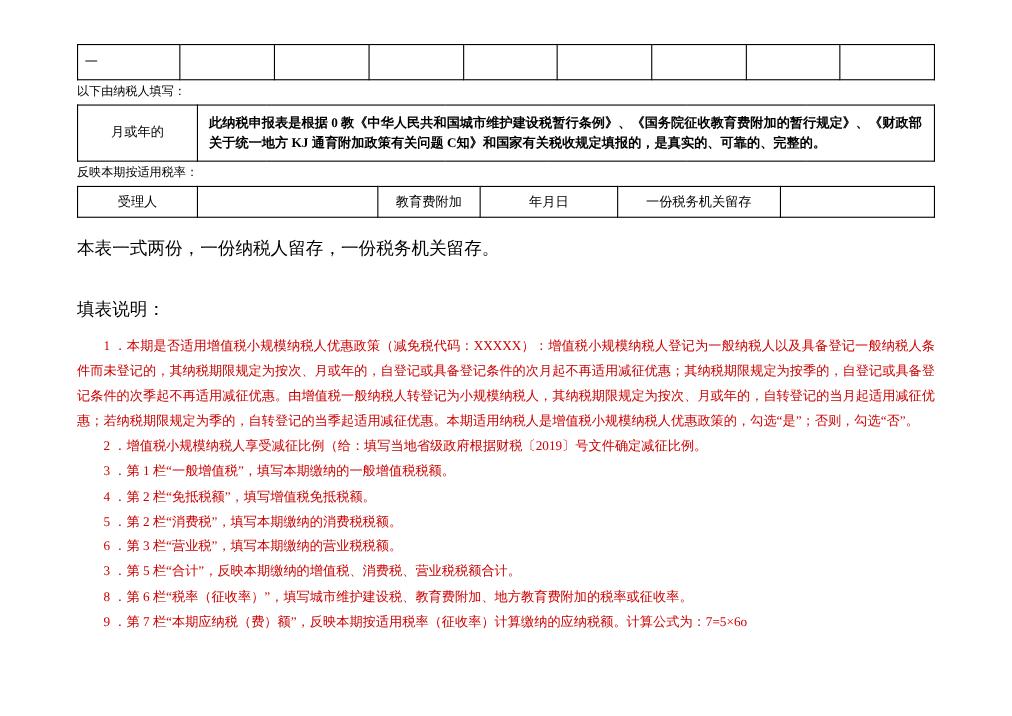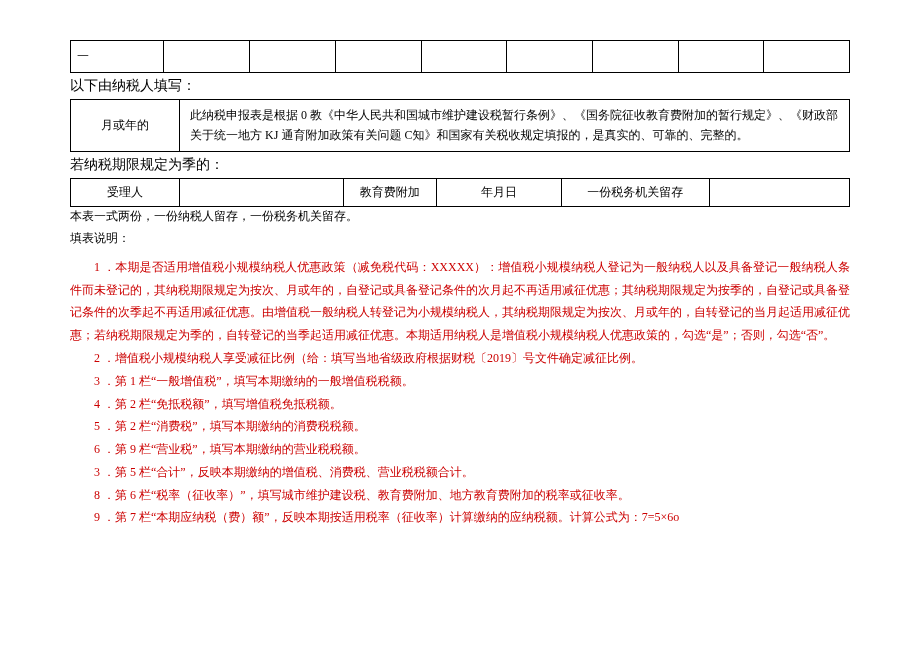--- a/index.html
+++ b/index.html
@@ -22,30 +22,30 @@
       padding: 4px 6px;
       vertical-align: middle;
       text-align: center;
       font-size: 12px;
       height: 24px;
     }
     .tall { height: 32px; }
     .left { text-align: left; }
     .section-label {
       margin: 2px 0;
-      font-size: 14px;
+      font-size: 11px;
     }
     .note {
-      margin-top: 0;
-      font-size: 12px;
+      margin-top: 16px;
+      font-size: 16px;
     }
     .instr-title {
-      margin-top: 2px;
+      margin-top: 30px;
       margin-bottom: 8px;
-      font-size: 12px;
+      font-size: 16px;
     }
     .instr-item {
       font-size: 12px;
       color: #c00;
       line-height: 1.9;
       text-align: justify;
       text-indent: 2em;
     }
   </style>
 </head>
@@ -86,26 +86,26 @@
     <col style="width:8%">
     <col style="width:21%">
     <col style="width:12%">
     <col style="width:16%">
     <col style="width:14%">
     <col style="width:15%">
   </colgroup>
   <tbody>
       <tr class="tall">
     <td>月或年的</td>
-    <td colspan="6" class="left" style="padding:6px 10px;">此纳税申报表是根据 0 教《中华人民共和国城市维护建设税暂行条例》、《国务院征收教育费附加的暂行规定》、《财政部关于统一地方 KJ 通育附加政策有关问题 C知》和国家有关税收规定填报的，是真实的、可靠的、完整的。</td>
+    <td colspan="6" class="left" style="padding:6px 10px;font-weight:bold;">此纳税申报表是根据 0 教《中华人民共和国城市维护建设税暂行条例》、《国务院征收教育费附加的暂行规定》、《财政部关于统一地方 KJ 通育附加政策有关问题 C知》和国家有关税收规定填报的，是真实的、可靠的、完整的。</td>
   </tr>
 </tbody>
   </table>
 
-<div class="section-label">若纳税期限规定为季的：</div>
+<div class="section-label">反映本期按适用税率：</div>
 
 <table>
   <colgroup>
     <col style="width:14%">
     <col style="width:21%">
     <col style="width:12%">
     <col style="width:16%">
     <col style="width:19%">
     <col style="width:18%">
   </colgroup>
@@ -123,16 +123,16 @@
 
 <div class="note">本表一式两份，一份纳税人留存，一份税务机关留存。</div>
 
 <div class="instr-title">填表说明：</div>
 
 <div class="instr-item">1 ．本期是否适用增值税小规模纳税人优惠政策（减免税代码：XXXXX）：增值税小规模纳税人登记为一般纳税人以及具备登记一般纳税人条件而未登记的，其纳税期限规定为按次、月或年的，自登记或具备登记条件的次月起不再适用减征优惠；其纳税期限规定为按季的，自登记或具备登记条件的次季起不再适用减征优惠。由增值税一般纳税人转登记为小规模纳税人，其纳税期限规定为按次、月或年的，自转登记的当月起适用减征优惠；若纳税期限规定为季的，自转登记的当季起适用减征优惠。本期适用纳税人是增值税小规模纳税人优惠政策的，勾选“是”；否则，勾选“否”。</div>
 <div class="instr-item">2 ．增值税小规模纳税人享受减征比例（给：填写当地省级政府根据财税〔2019〕号文件确定减征比例。</div>
 <div class="instr-item">3 ．第 1 栏“一般增值税”，填写本期缴纳的一般增值税税额。</div>
 <div class="instr-item">4 ．第 2 栏“免抵税额”，填写增值税免抵税额。</div>
 <div class="instr-item">5 ．第 2 栏“消费税”，填写本期缴纳的消费税税额。</div>
-<div class="instr-item">6 ．第 9 栏“营业税”，填写本期缴纳的营业税税额。</div>
+<div class="instr-item">6 ．第 3 栏“营业税”，填写本期缴纳的营业税税额。</div>
 <div class="instr-item">3 ．第 5 栏“合计”，反映本期缴纳的增值税、消费税、营业税税额合计。</div>
 <div class="instr-item">8 ．第 6 栏“税率（征收率）”，填写城市维护建设税、教育费附加、地方教育费附加的税率或征收率。</div>
 <div class="instr-item">9 ．第 7 栏“本期应纳税（费）额”，反映本期按适用税率（征收率）计算缴纳的应纳税额。计算公式为：7=5×6o</div>
 
 </body></html>

